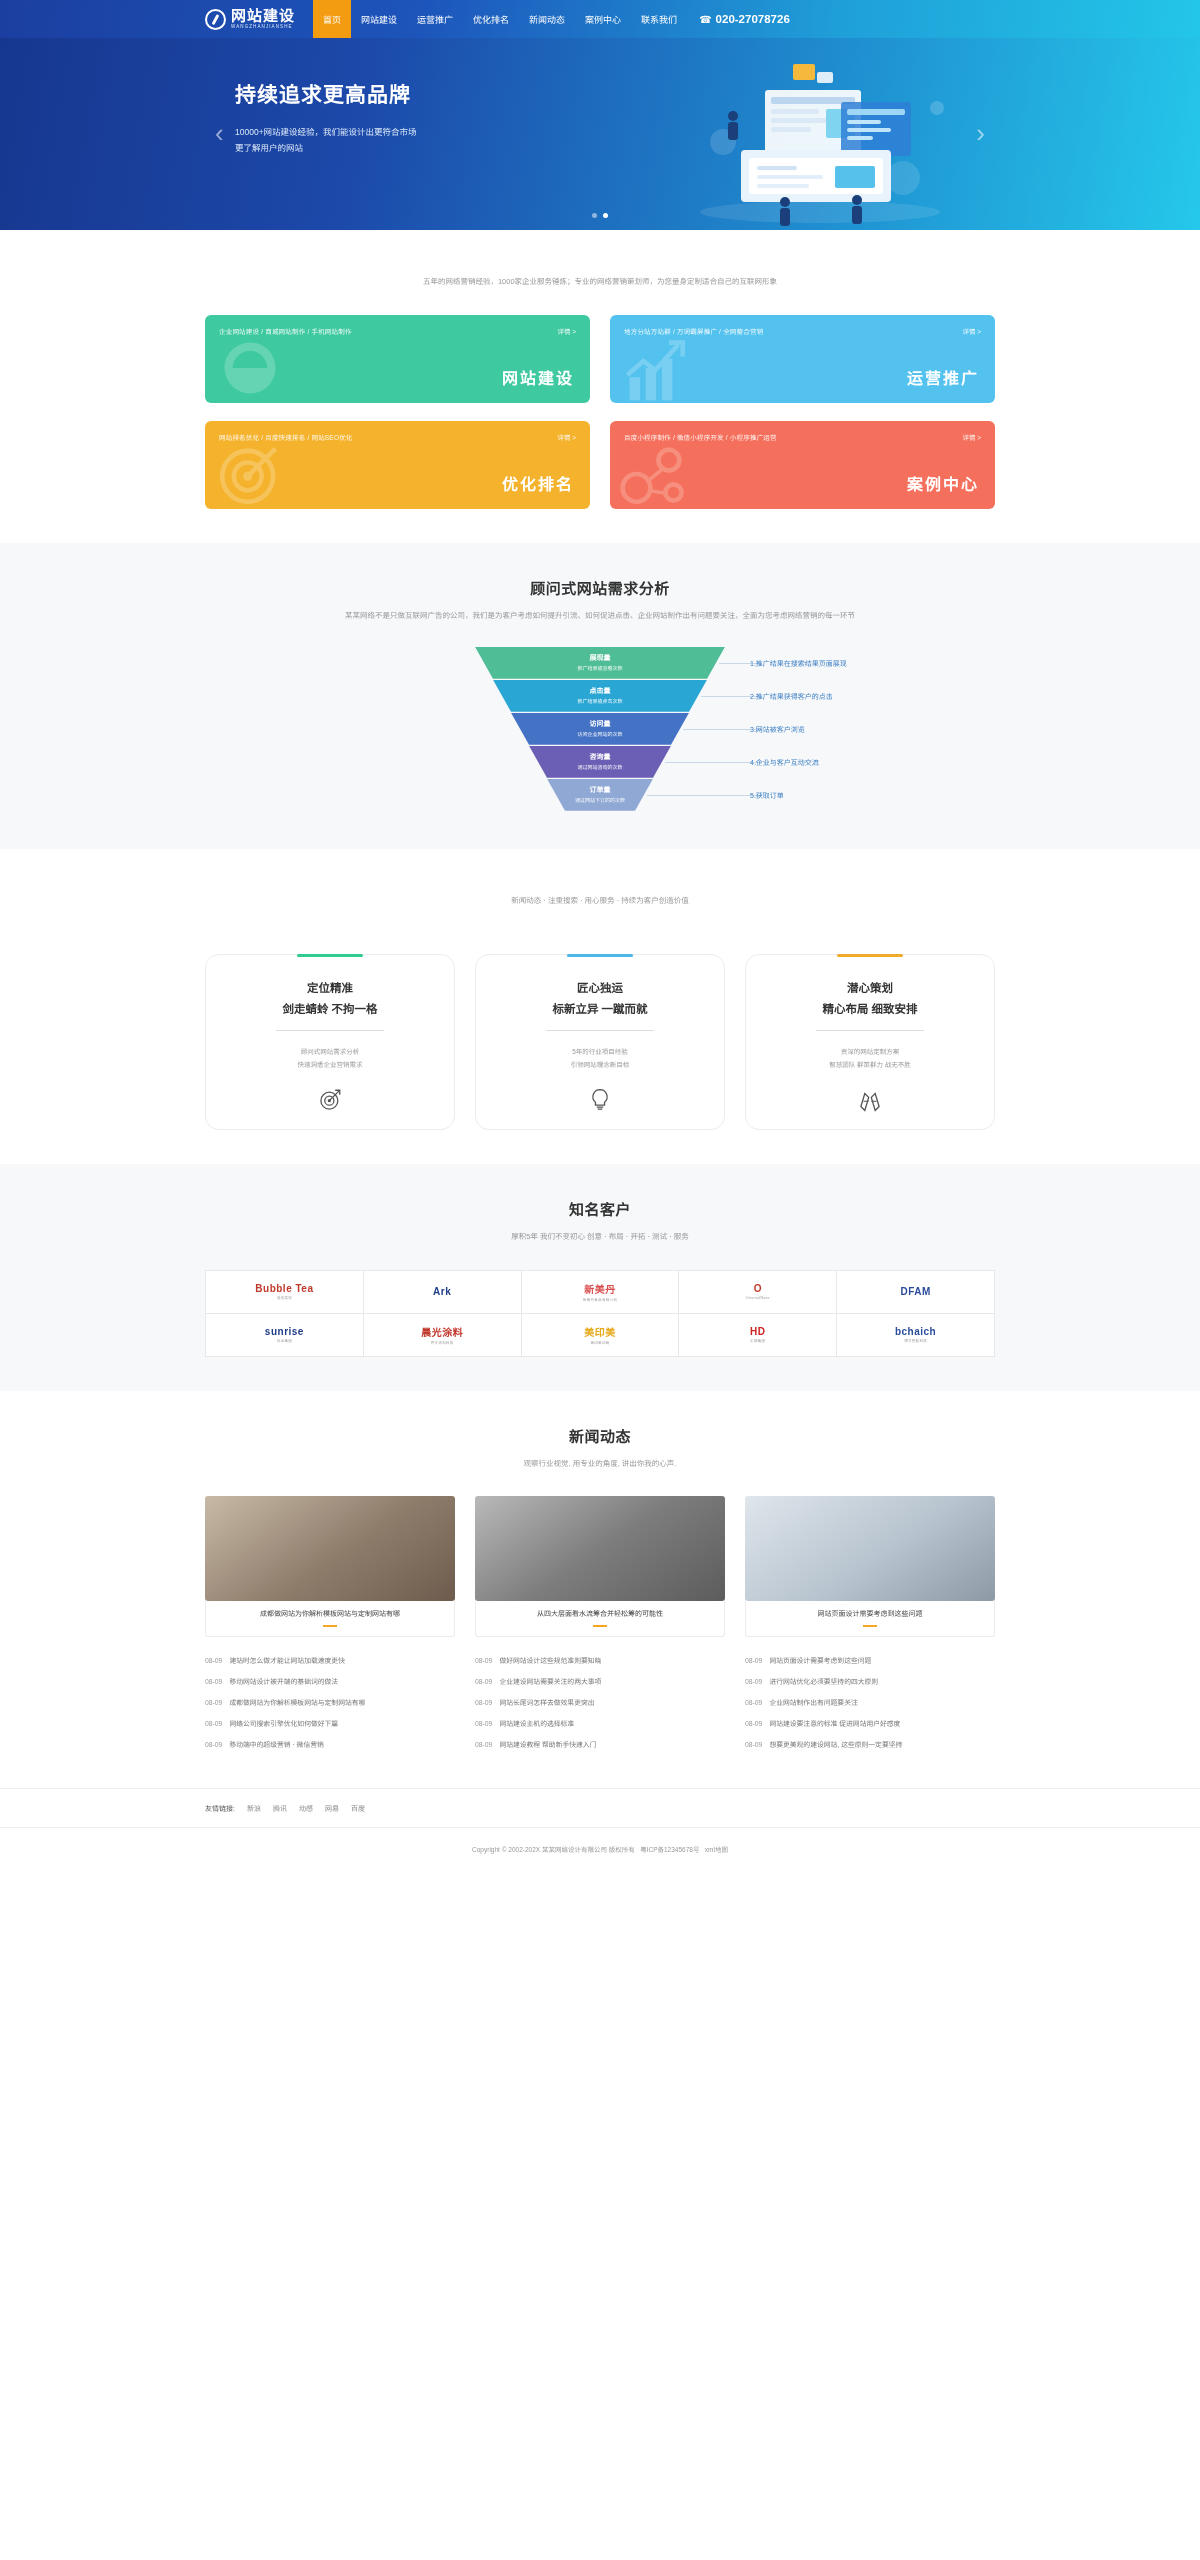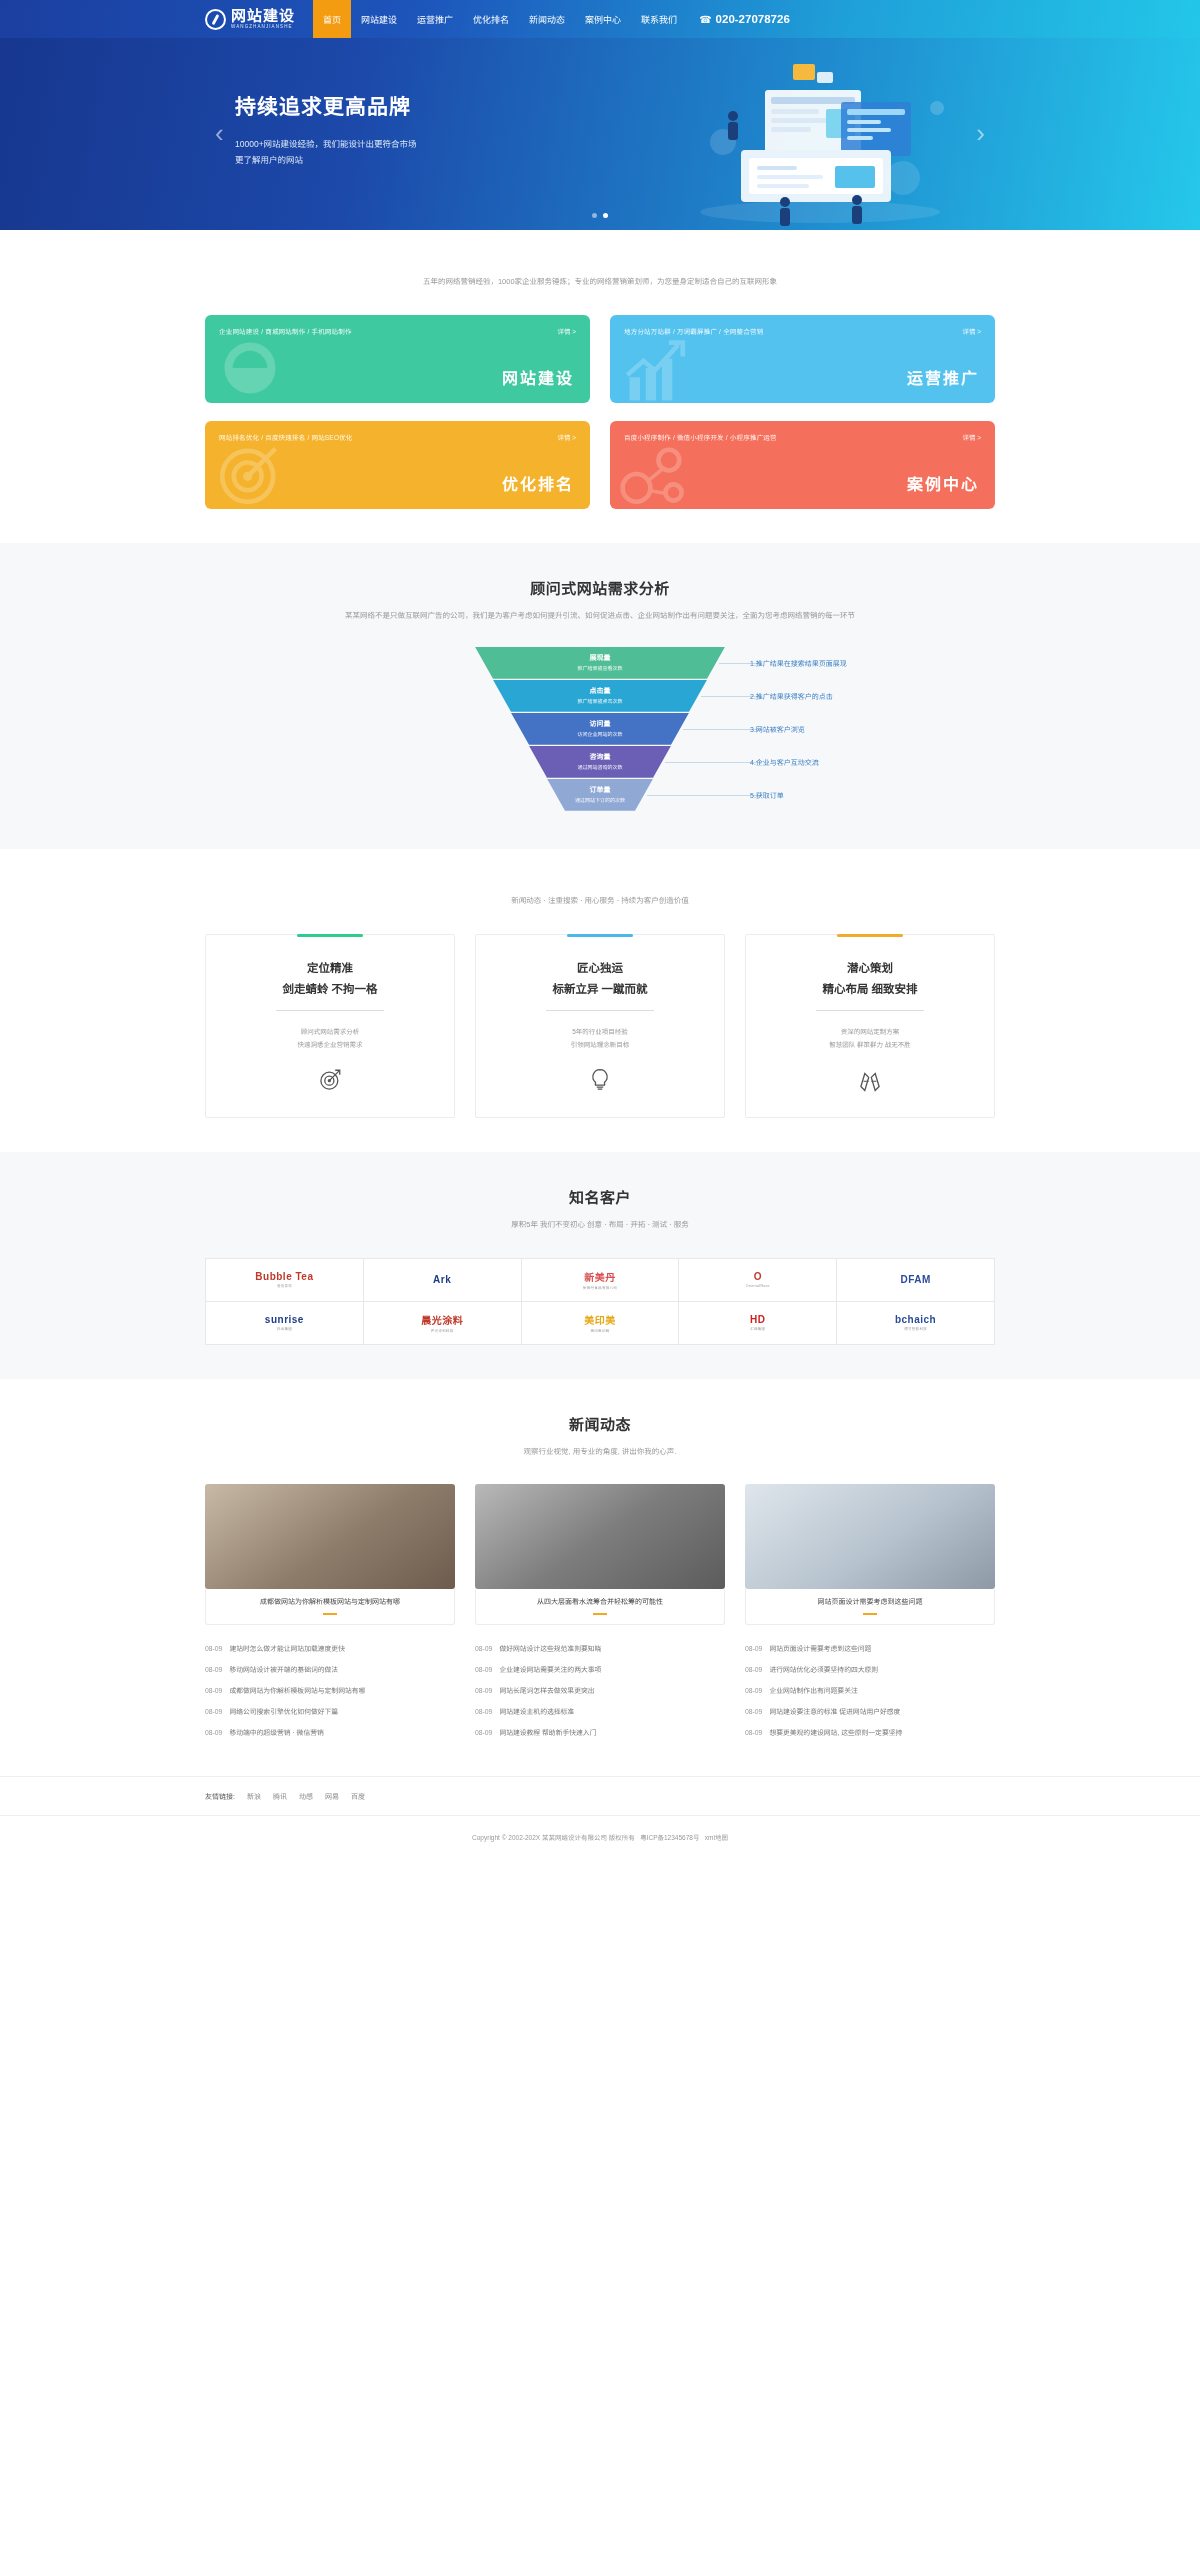--- a/index.html
+++ b/index.html
@@ -51,21 +51,21 @@
     margin-left: 12px; color: #fff; font-size: 11.5px; font-weight: bold;
   }
   .tel-icon { font-size: 10px; }
 
   
   .banner {
     position: relative; height: 192px; overflow: hidden;
     background: linear-gradient(100deg, #17378f 0%, #1c49aa 30%, #1f8ccf 68%, #25c8ea 100%);
   }
   .banner-inner { width: 790px; margin: 0 auto; position: relative; height: 100%; }
-  .banner-text { position: absolute; left: 30px; top: 52px; }
+  .banner-text { position: absolute; left: 30px; top: 40px; }
   .banner-h1 { font-size: 21px; font-weight: bold; color: #fff; letter-spacing: 1px; }
   .banner-p {
     font-size: 8.5px; color: #dbe8f8; margin-top: 16px;
     line-height: 1.9; max-width: 210px;
   }
   .arrow {
     position: absolute; top: 50%; margin-top: -14px;
     color: rgba(255,255,255,.55); font-size: 26px; cursor: pointer;
     user-select: none; line-height: 1;
   }
@@ -134,22 +134,22 @@
     position: absolute; left: 50%; margin-left: 150px; top: 50%;
     transform: translateY(-50%); font-size: 7px; color: #3b7fc4; white-space: nowrap;
   }
   .f-line {
     position: absolute; top: 50%; height: 1px; background: #c9d8e8;
   }
 
   
   .reason-grid { display: grid; grid-template-columns: repeat(3,1fr); gap: 20px; margin-top: 26px; }
   .reason-card {
-    background: #fff; border: 1px solid #ececec; border-radius: 2px;
-    padding: 18px 14px 20px; text-align: center; position: relative; cursor: pointer;
+    background: #fff; border: 1px solid #ececec; border-radius: 14px;
+    padding: 18px 14px 12px; text-align: center; position: relative; cursor: pointer; margin-top: 20px;
   }
   .reason-bar {
     width: 66px; height: 3px; border-radius: 2px;
     position: absolute; top: -1px; left: 50%; margin-left: -33px;
   }
   .reason-t1 { font-size: 11.5px; font-weight: bold; color: #333; margin-top: 6px; }
   .reason-t2 { font-size: 11.5px; font-weight: bold; color: #333; margin-top: 5px; }
   .reason-hr { width: 108px; height: 1px; background: #ddd; margin: 14px auto; }
   .reason-d { font-size: 6.5px; color: #999; line-height: 2; }
   .reason-ico { margin-top: 16px; color: #555; }

